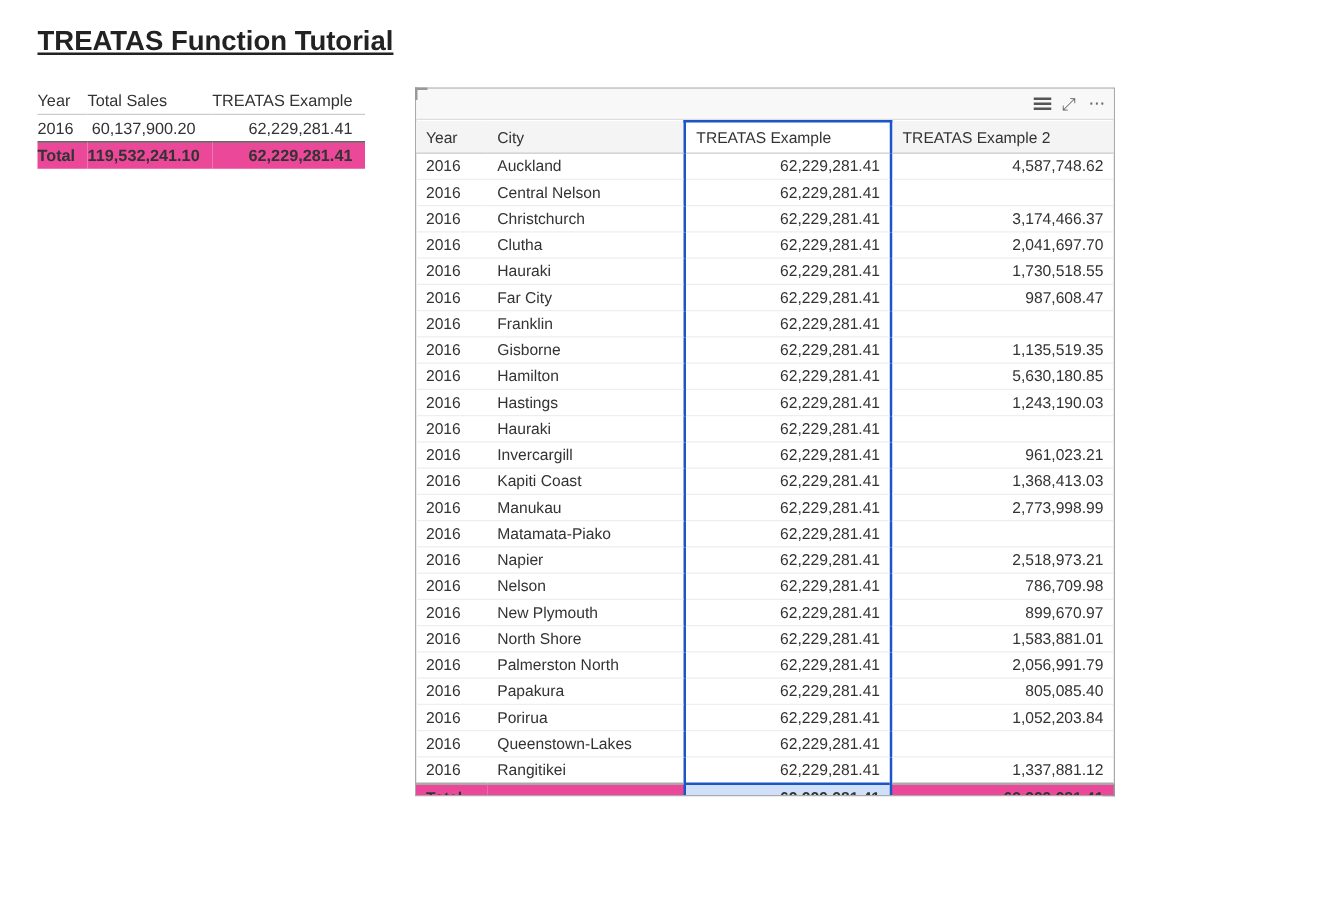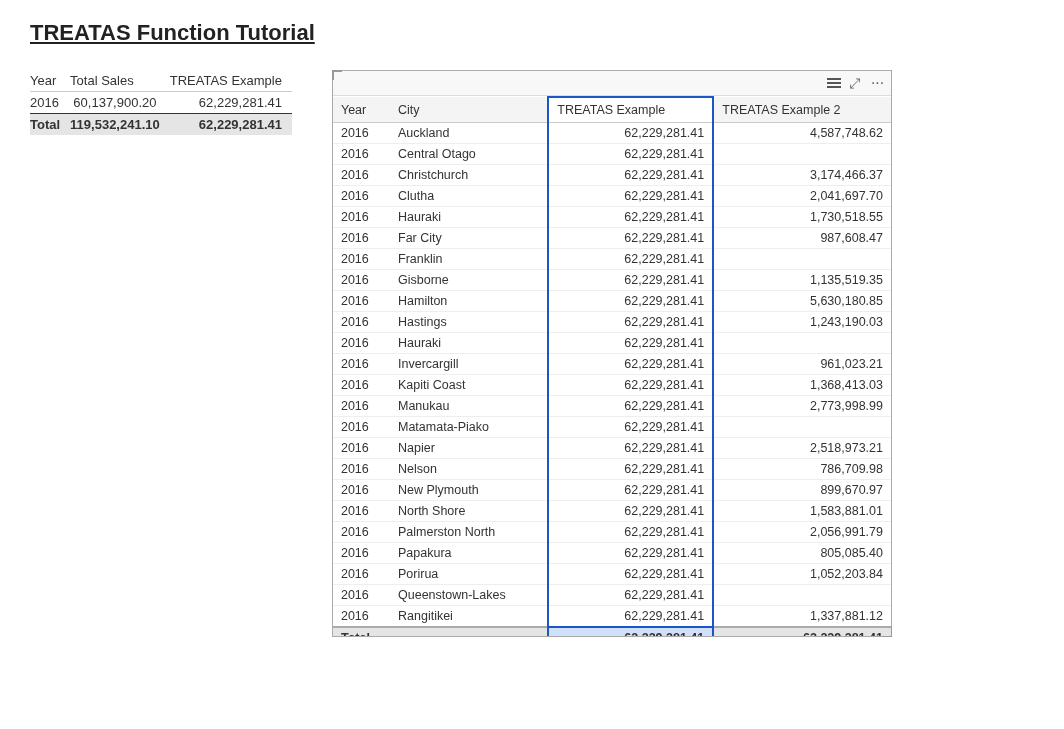--- a/index.html
+++ b/index.html
@@ -150,21 +150,21 @@
     }
 
     .col-highlight-total {
       border: 2px solid #1a56c8;
       border-top: 2px solid #1a56c8;
       background: #e8f0fc;
     }
 
     .total-row td {
       font-weight: 700;
-      background: #e5e5e5;
+      background: #ec4899;
       border-top: 2px solid #aaa;
     }
 
     .total-row .col-highlight-total {
       background: #d0e0f8;
       border: 2px solid #1a56c8;
     }
 
     
     .corner-tl, .corner-br {
@@ -246,21 +246,21 @@
         </thead>
         <tbody id="right-table-body">
         <tr>
     <td>2016</td>
     <td>Auckland</td>
     <td class="num col-highlight-cell">62,229,281.41</td>
     <td class="num">4,587,748.62</td>
   </tr>
             <tr>
     <td>2016</td>
-    <td>Central Otago</td>
+    <td>Central Nelson</td>
     <td class="num col-highlight-cell">62,229,281.41</td>
     <td class="num"></td>
   </tr>
             <tr>
     <td>2016</td>
     <td>Christchurch</td>
     <td class="num col-highlight-cell">62,229,281.41</td>
     <td class="num">3,174,466.37</td>
   </tr>
             <tr>

